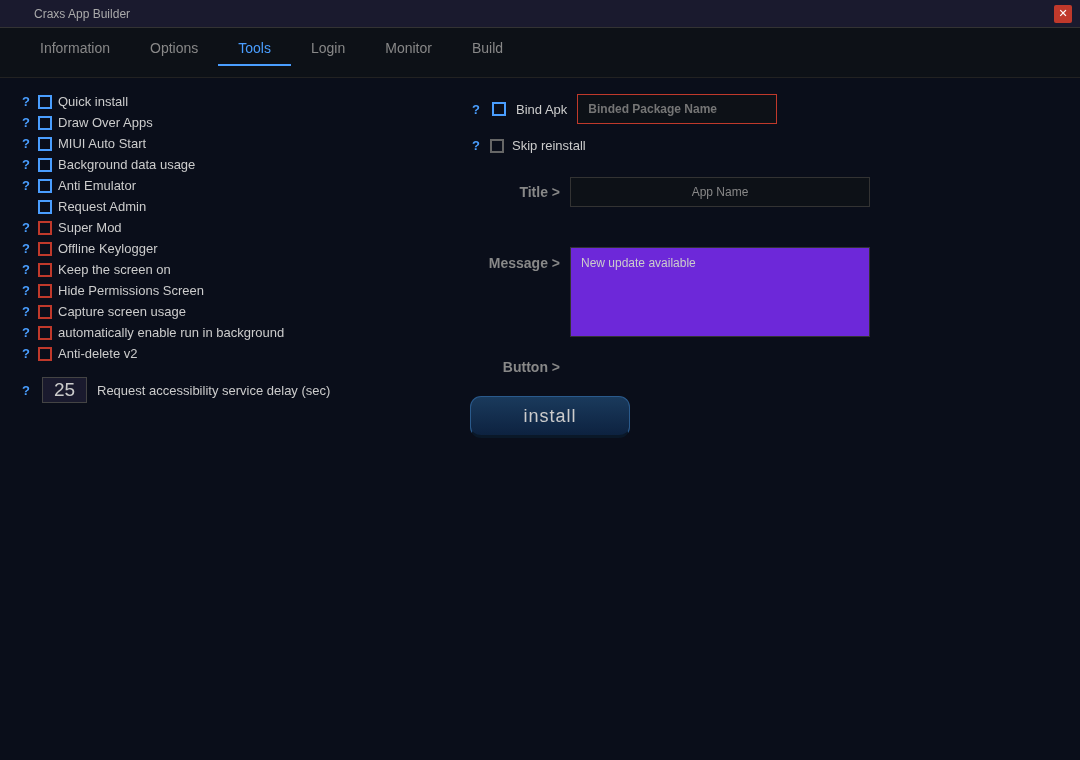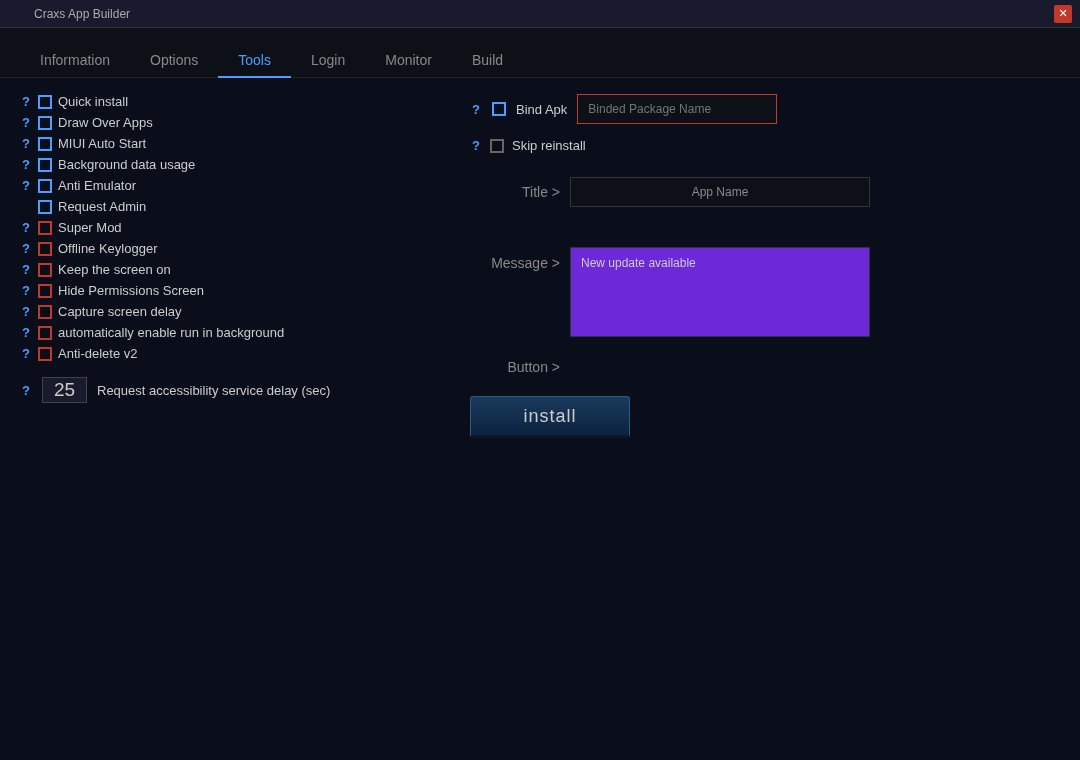--- a/index.html
+++ b/index.html
@@ -40,21 +40,21 @@
       align-items: center;
       justify-content: center;
       border-radius: 2px;
     }
 
     
     #tabbar {
       background: #0d1117;
       display: flex;
       align-items: flex-end;
-      padding: 0 20px;
+      padding: 12px 20px;
       border-bottom: 1px solid #222;
       height: 50px;
     }
     .tab {
       padding: 8px 20px;
       cursor: pointer;
       color: #888;
       font-size: 14px;
       border-bottom: 2px solid transparent;
       margin-bottom: -1px;
@@ -171,21 +171,21 @@
       border: 1px solid #c0392b;
       color: #888;
       padding: 5px 10px;
       font-size: 12px;
       height: 30px;
     }
 
     .field-label {
       color: #888;
       font-size: 14px;
-      font-weight: normal;
+      font-weight: bold;
       min-width: 90px;
       text-align: right;
     }
 
     .large-input {
       background: #6d28d9;
       border: 1px solid #333;
       color: #ccc;
       padding: 8px 10px;
       font-size: 12px;
@@ -215,21 +215,21 @@
 
     .install-btn {
       background: linear-gradient(180deg, #1a3a5c 0%, #0d2240 100%);
       border: 1px solid #2a5a8c;
       border-bottom: 3px solid #0a1828;
       color: #ccc;
       width: 160px;
       height: 42px;
       font-size: 18px;
       cursor: pointer;
-      border-radius: 3px;
+      border-radius: 11px;
       letter-spacing: 1px;
     }
 
     .button-section {
       display: flex;
       align-items: flex-start;
       gap: 21px;
       margin-top: 8px;
       flex-direction: column;
     }
@@ -317,21 +317,21 @@
 
     <div class="option-row">
       <span class="help-btn">?</span>
       <span class="checkbox-red"></span>
       <span class="option-label">Hide Permissions Screen</span>
     </div>
 
     <div class="option-row">
       <span class="help-btn">?</span>
       <span class="checkbox-red"></span>
-      <span class="option-label">Capture screen delay</span>
+      <span class="option-label">Capture screen usage</span>
     </div>
 
     <div class="option-row">
       <span class="help-btn">?</span>
       <span class="checkbox-red"></span>
       <span class="option-label">automatically enable run in background</span>
     </div>
 
     <div class="option-row">
       <span class="help-btn">?</span>
@@ -345,21 +345,21 @@
       <span class="option-label">Request accessibility service delay (sec)</span>
     </div>
   </div>
 
   <div id="right-panel">
 
     <div class="right-row bind-apk-section">
       <span class="help-btn">?</span>
       <span class="checkbox-blue"></span>
       <span class="option-label">Bind Apk</span>
-      <input class="text-input" type="text" style="width: 200px;" placeholder="Binded Package Name">
+      <input class="text-input" type="text" style="width: 200px; font-weight: bold;" placeholder="Binded Package Name">
     </div>
 
     <div class="right-row skip-row">
       <span class="help-btn">?</span>
       <span class="checkbox-gray"></span>
       <span class="option-label">Skip reinstall</span>
     </div>
 
     <div class="right-row" style="margin-top: 10px;">
       <span class="field-label">Title &gt;</span>

